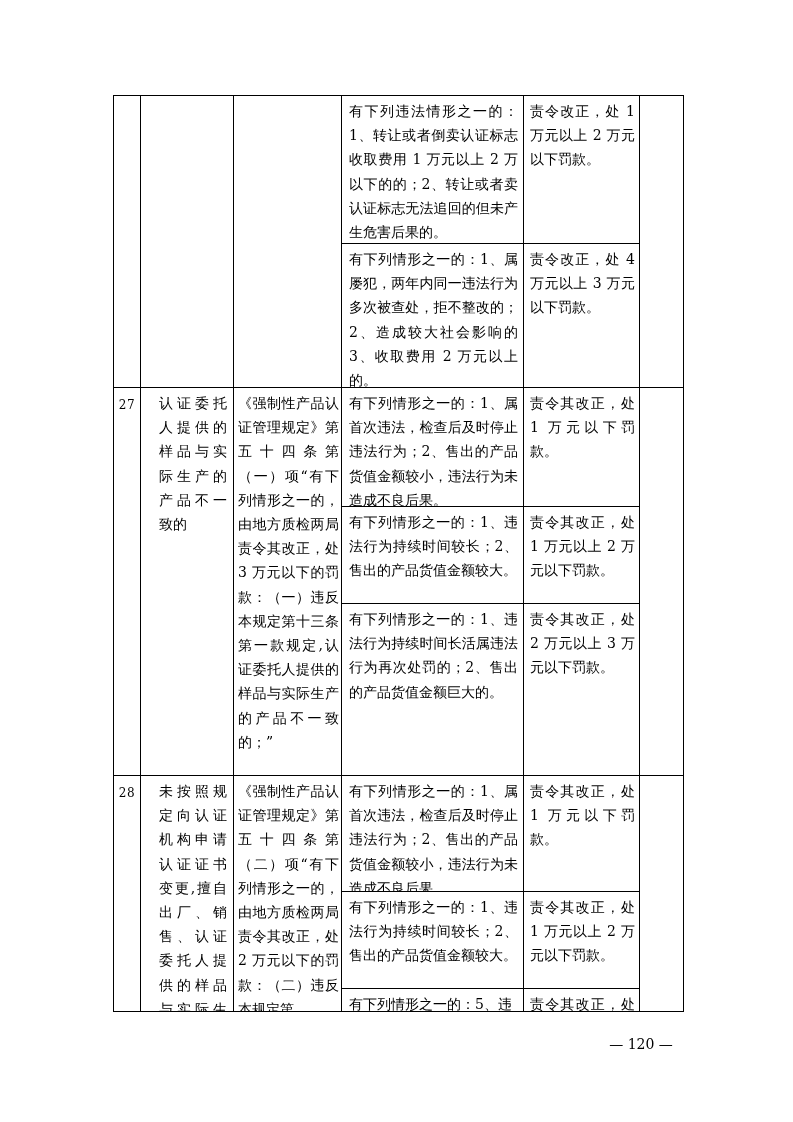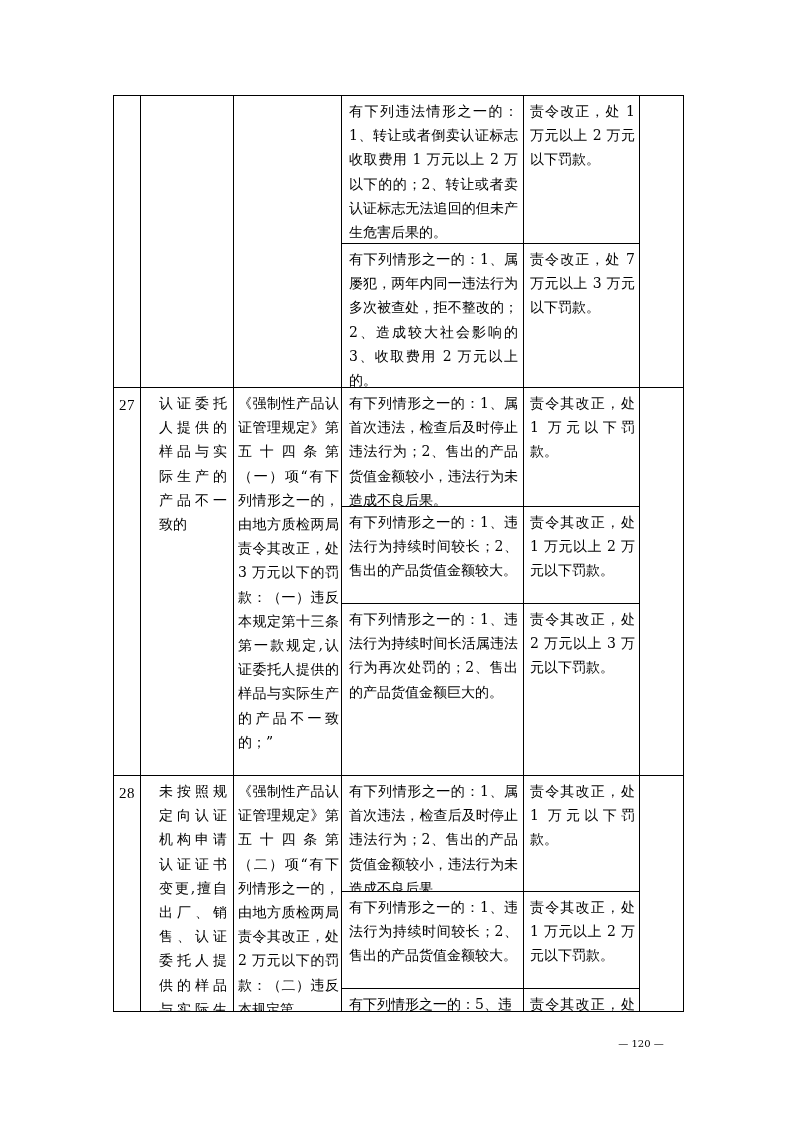--- a/index.html
+++ b/index.html
@@ -42,35 +42,34 @@
     line-height: 24.2px;
     text-align: justify;
     text-justify: inter-character;
     word-break: break-all;
   }
   td.c-no .cb {
     left: 0;
     right: 0;
     top: 5px;
     text-align: center;
-    font-size: 15px;
+    font-size: 12px;
     letter-spacing: 0.5px;
-    font-family: Liberation Serif, serif;
   }
   td.c-violation .cb { left: 18px; right: 6px; }
   td.c-basis .cb { left: 4px; right: 2px; }
   td.c-circ .cb { left: 7px; right: 5px; }
   td.c-pen .cb { left: 6px; right: 4px; }
   .page-num {
     position: absolute;
     left: 603px;
     top: 1035px;
     width: 76px;
     text-align: center;
-    font-size: 10px;
+    font-size: 14px;
     line-height: 18px;
     color: #000000;
     font-family: "DejaVu Serif", "Liberation Serif", serif;
     white-space: nowrap;
   }
 </style>
 </head>
 <body>
 
 <div class="page">
@@ -96,21 +95,21 @@
         <td class="c-pen">
           <div class="cb">责令改正，处 1 万元以上 2 万元以下罚款。</div>
         </td>
         <td class="c-last" rowspan="2"></td>
       </tr>
       <tr style="height:144px">
         <td class="c-circ">
           <div class="cb">有下列情形之一的：1、属屡犯，两年内同一违法行为多次被查处，拒不整改的；2、造成较大社会影响的 3、收取费用 2 万元以上的。</div>
         </td>
         <td class="c-pen">
-          <div class="cb">责令改正，处 7 万元以上 3 万元以下罚款。</div>
+          <div class="cb">责令改正，处 4 万元以上 3 万元以下罚款。</div>
         </td>
       </tr>
 
       <tr style="height:119px">
         <td class="c-no" rowspan="3">
           <div class="cb">27</div>
         </td>
         <td class="c-violation" rowspan="3">
           <div class="cb">认证委托人提供的样品与实际生产的产品不一致的</div>
         </td>

